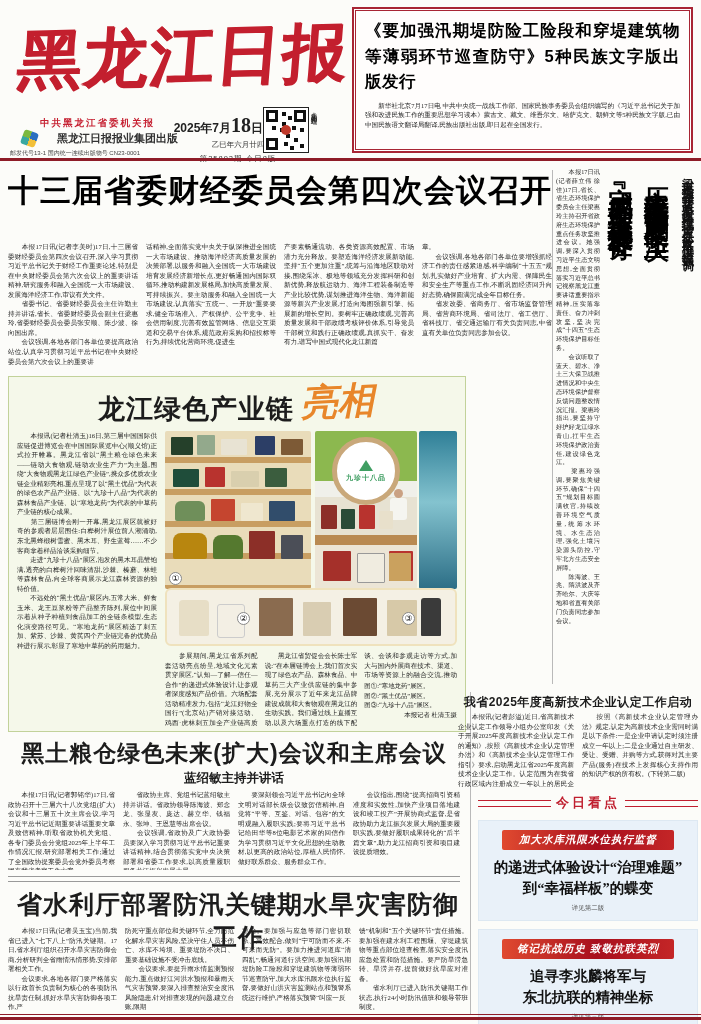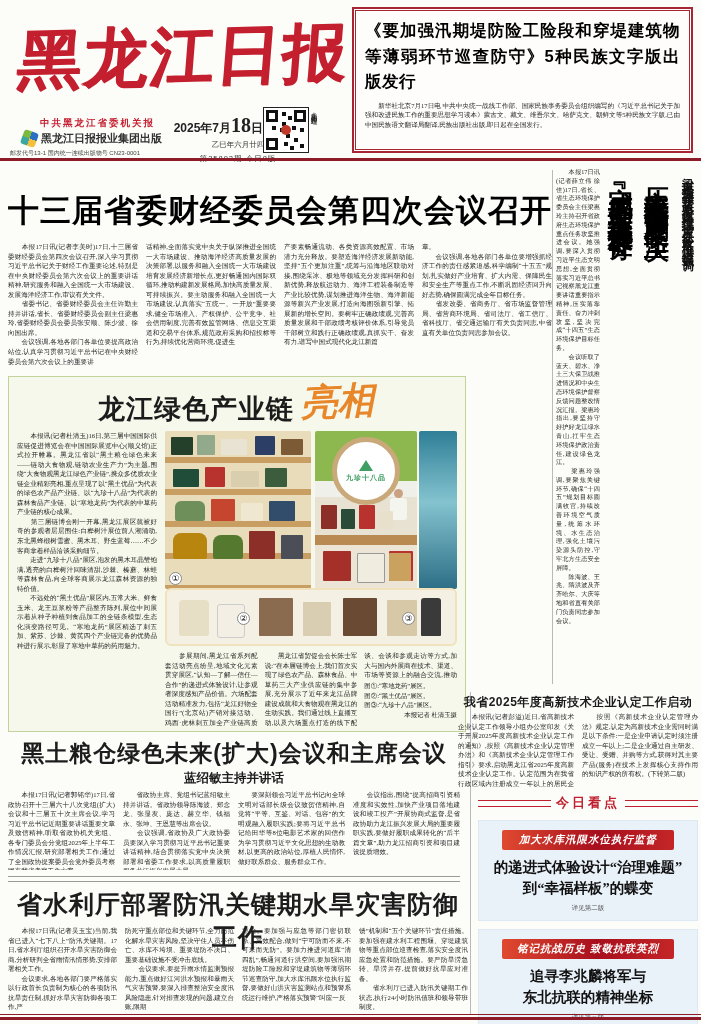--- a/index.html
+++ b/index.html
@@ -8,39 +8,39 @@
   .abs{position:absolute;}
   .small{font-size:6.6px;line-height:1.45;text-align:justify;white-space:pre-line;
          overflow:hidden;color:#262626;font-family:"Liberation Serif",serif;}
   .colrow{display:flex;gap:8px;}
   .colrow>div{flex:1;}
   
   .mast-title{left:18px;top:4px;width:330px;height:104px;display:flex;align-items:center;justify-content:center;
       font-family:"DejaVu Serif",serif;font-size:64px;font-weight:900;color:#c31f2e;
       transform:skewX(-6deg) rotate(-1.5deg);letter-spacing:2px;text-shadow:1px 1px 0 #c31f2e;}
   .agency{left:40px;top:117px;font-size:9.5px;font-weight:700;color:#c62233;letter-spacing:2px;text-align:right;}
-  .pubrow{left:22px;top:131px;display:flex;align-items:center;gap:4px;font-size:11px;font-weight:700;color:#333;}
+  .pubrow{left:22px;top:131px;display:flex;align-items:center;gap:20px;font-size:11px;font-weight:700;color:#333;}
   .publogo{width:15px;height:15px;border-radius:3px;transform:rotate(20deg);
       background:conic-gradient(#2b6fc0 0 25%,#f2c03a 25% 50%,#3aa8a0 50% 75%,#7cb93f 75% 100%);}
   .postal{left:10px;top:149px;font-size:6px;color:#444;}
   .dateblock{left:168px;top:114px;width:140px;text-align:center;}
   .dateline{font-size:12px;font-weight:700;color:#222;}
   .dateday{font-size:20px;font-family:"Liberation Serif",serif;font-weight:700;}
   .lunar{font-size:7.5px;margin-top:3px;color:#333;}
   .issue{font-size:7.5px;margin-top:4px;color:#333;letter-spacing:1px;}
   .qr{left:263px;top:107px;width:44px;height:44px;background:#fff;border:1px solid #222;}
   .qr svg{display:block;}
   .qrlabel{left:309px;top:107px;height:46px;writing-mode:vertical-rl;font-size:6.5px;letter-spacing:1px;color:#222;}
   .topbox{left:352px;top:7px;width:341px;height:146px;border:2px solid #a82534;box-shadow:inset 0 0 0 1px #fff,inset 0 0 0 2px #a82534;
       padding:9px 11px;box-sizing:border-box;background:#fffdfc;}
   .topbox-title{font-size:16.5px;line-height:1.55;font-weight:900;color:#000;text-align:justify;letter-spacing:.5px;}
   .topbox-body{margin-top:6px;font-size:6.6px;}
   .mastrule{left:0;top:158px;width:701px;height:3px;background:#8e1c28;}
   
-  .lead-head{left:8px;top:170px;width:544px;text-align:right;font-size:31px;font-weight:900;letter-spacing:1px;color:#000;margin-top:20px;}
+  .lead-head{left:8px;top:170px;width:544px;text-align:right;font-size:31px;font-weight:900;letter-spacing:1px;color:#000;}
   .lead-deck{left:8px;top:214px;width:544px;text-align:center;font-size:14.5px;font-weight:700;
       font-family:"Liberation Serif",serif;}
   .lead-cols{left:8px;top:242px;width:544px;height:128px;}
   .vline{background:#b9b9b9;width:1px;}
   
   .eco{left:556px;top:168px;width:140px;height:518px;display:flex;}
   .eco-body{width:44px;font-size:6.2px;line-height:1.42;}
   .eco-heads{flex:1;writing-mode:vertical-rl;padding-left:2px;}
   .eco-kicker{font-size:12px;font-weight:700;letter-spacing:3px;color:#111;padding-left:5px;height:100%;}
   .eco-h{font-size:25px;font-weight:900;letter-spacing:3px;color:#000;padding-left:3px;}

